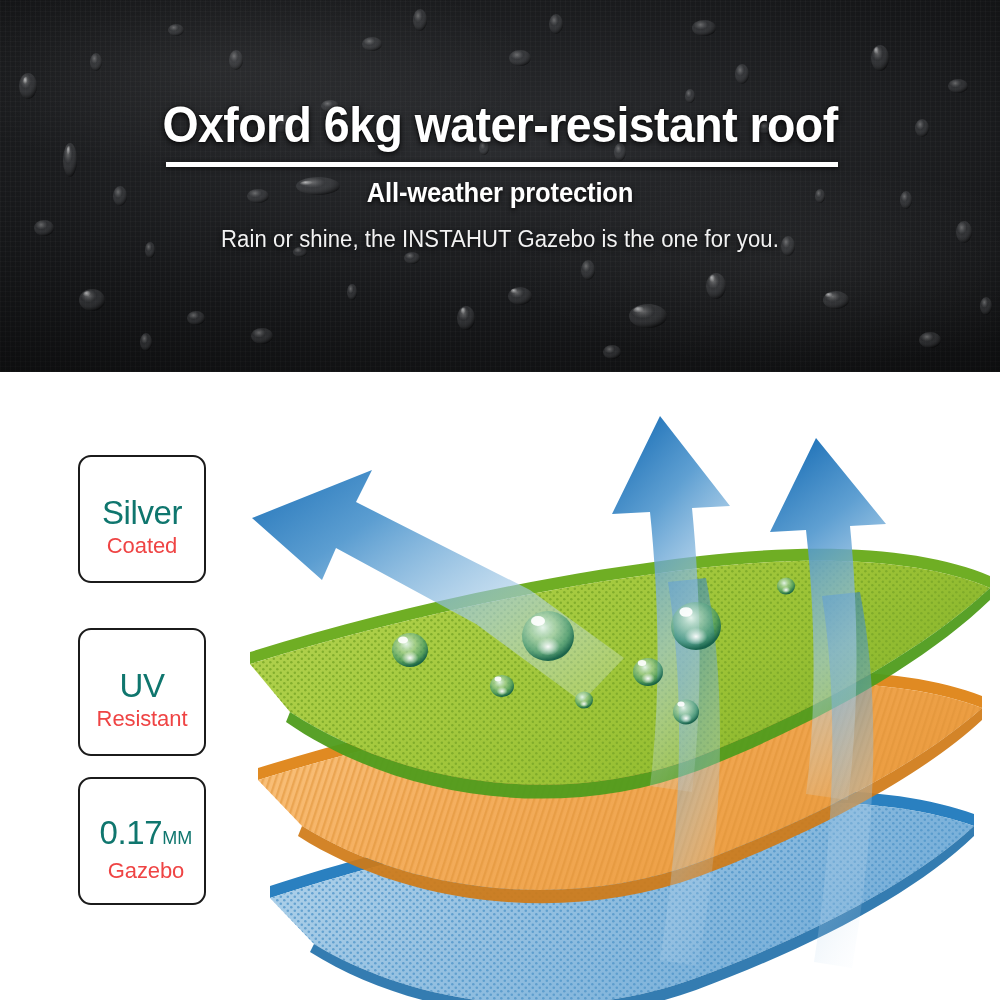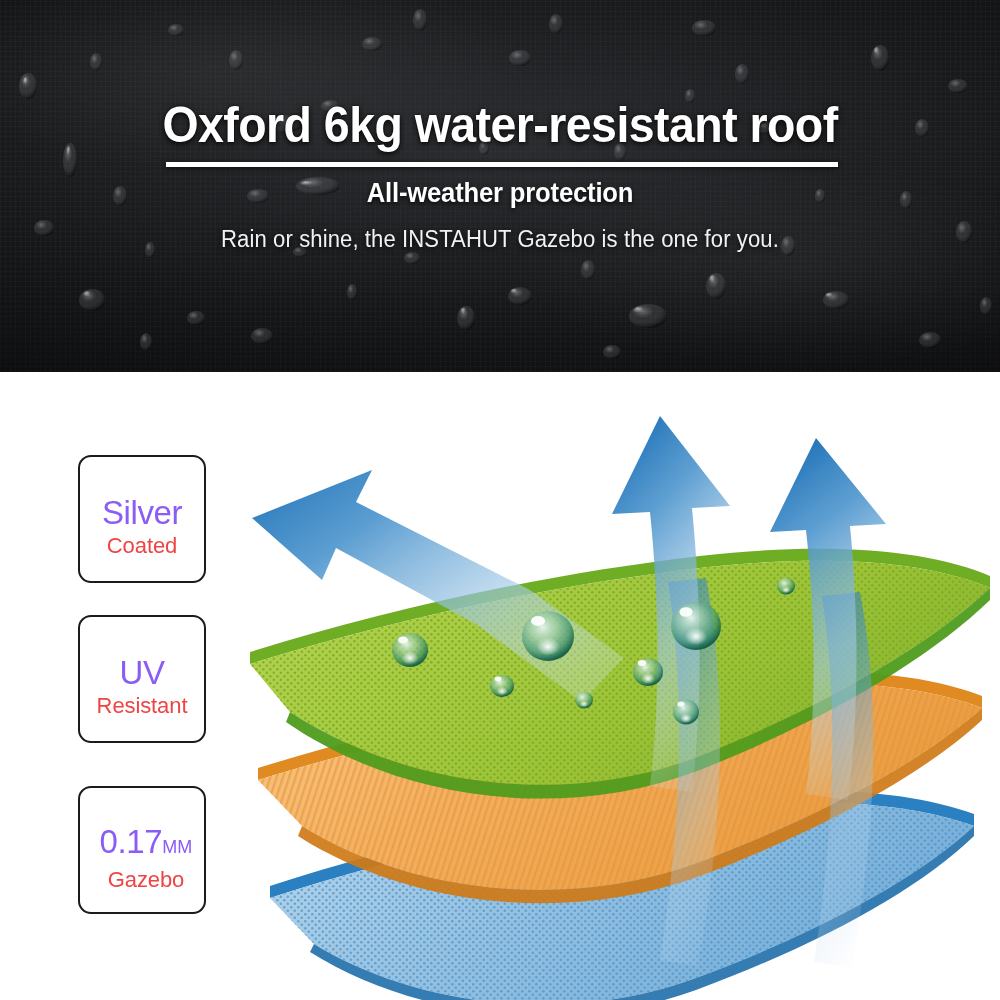--- a/index.html
+++ b/index.html
@@ -109,26 +109,26 @@
     border: 2.5px solid #1b1b1b;
     border-radius: 13px;
     background: #ffffff;
     box-sizing: border-box;
     display: flex;
     flex-direction: column;
     align-items: center;
     justify-content: center;
   }
   #badge-silver  { left: 78px; top: 83px; }
-  #badge-uv      { left: 78px; top: 243px; }
-  #badge-thick   { left: 78px; top: 414px; padding-left: 8px; }
+  #badge-uv      { left: 78px; top: 256px; }
+  #badge-thick   { left: 78px; top: 405px; padding-left: 8px; }
 
   .badge-main {
     font-size: 33px;
-    color: #8b5cf6;
+    color: #0f766e;
     line-height: 36px;
     letter-spacing: -0.4px;
     white-space: nowrap;
     margin-top: 16px;
   }
   .badge-sub {
     font-size: 22px;
     color: #ef4444;
     line-height: 26px;
     letter-spacing: -0.1px;

